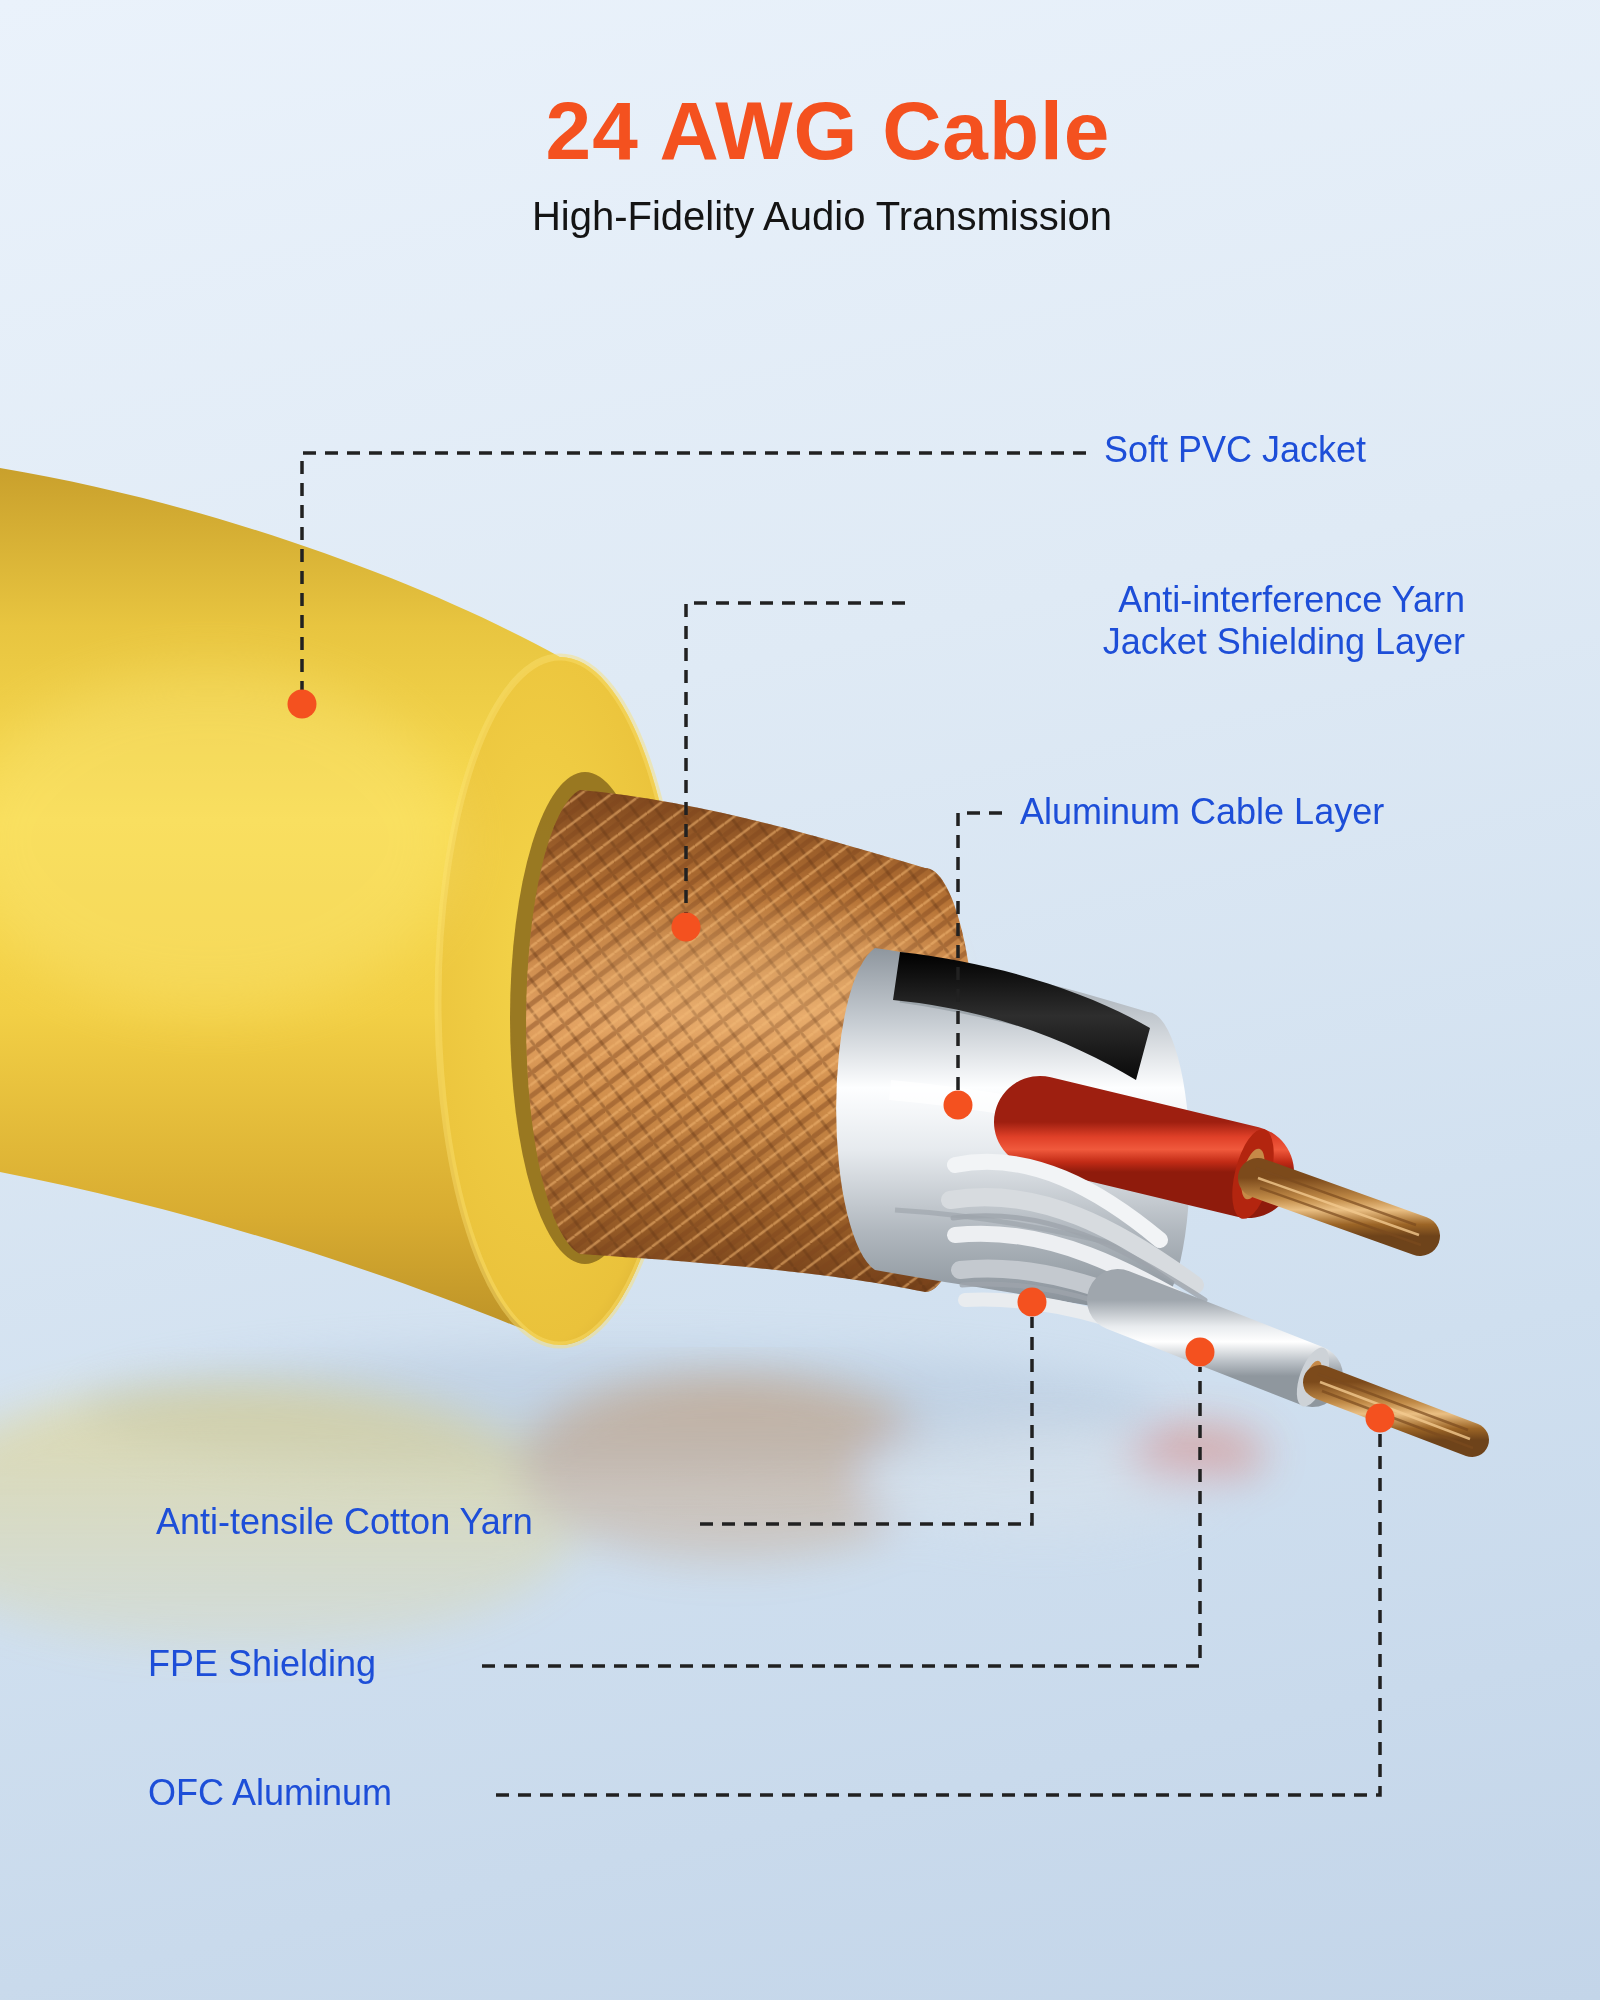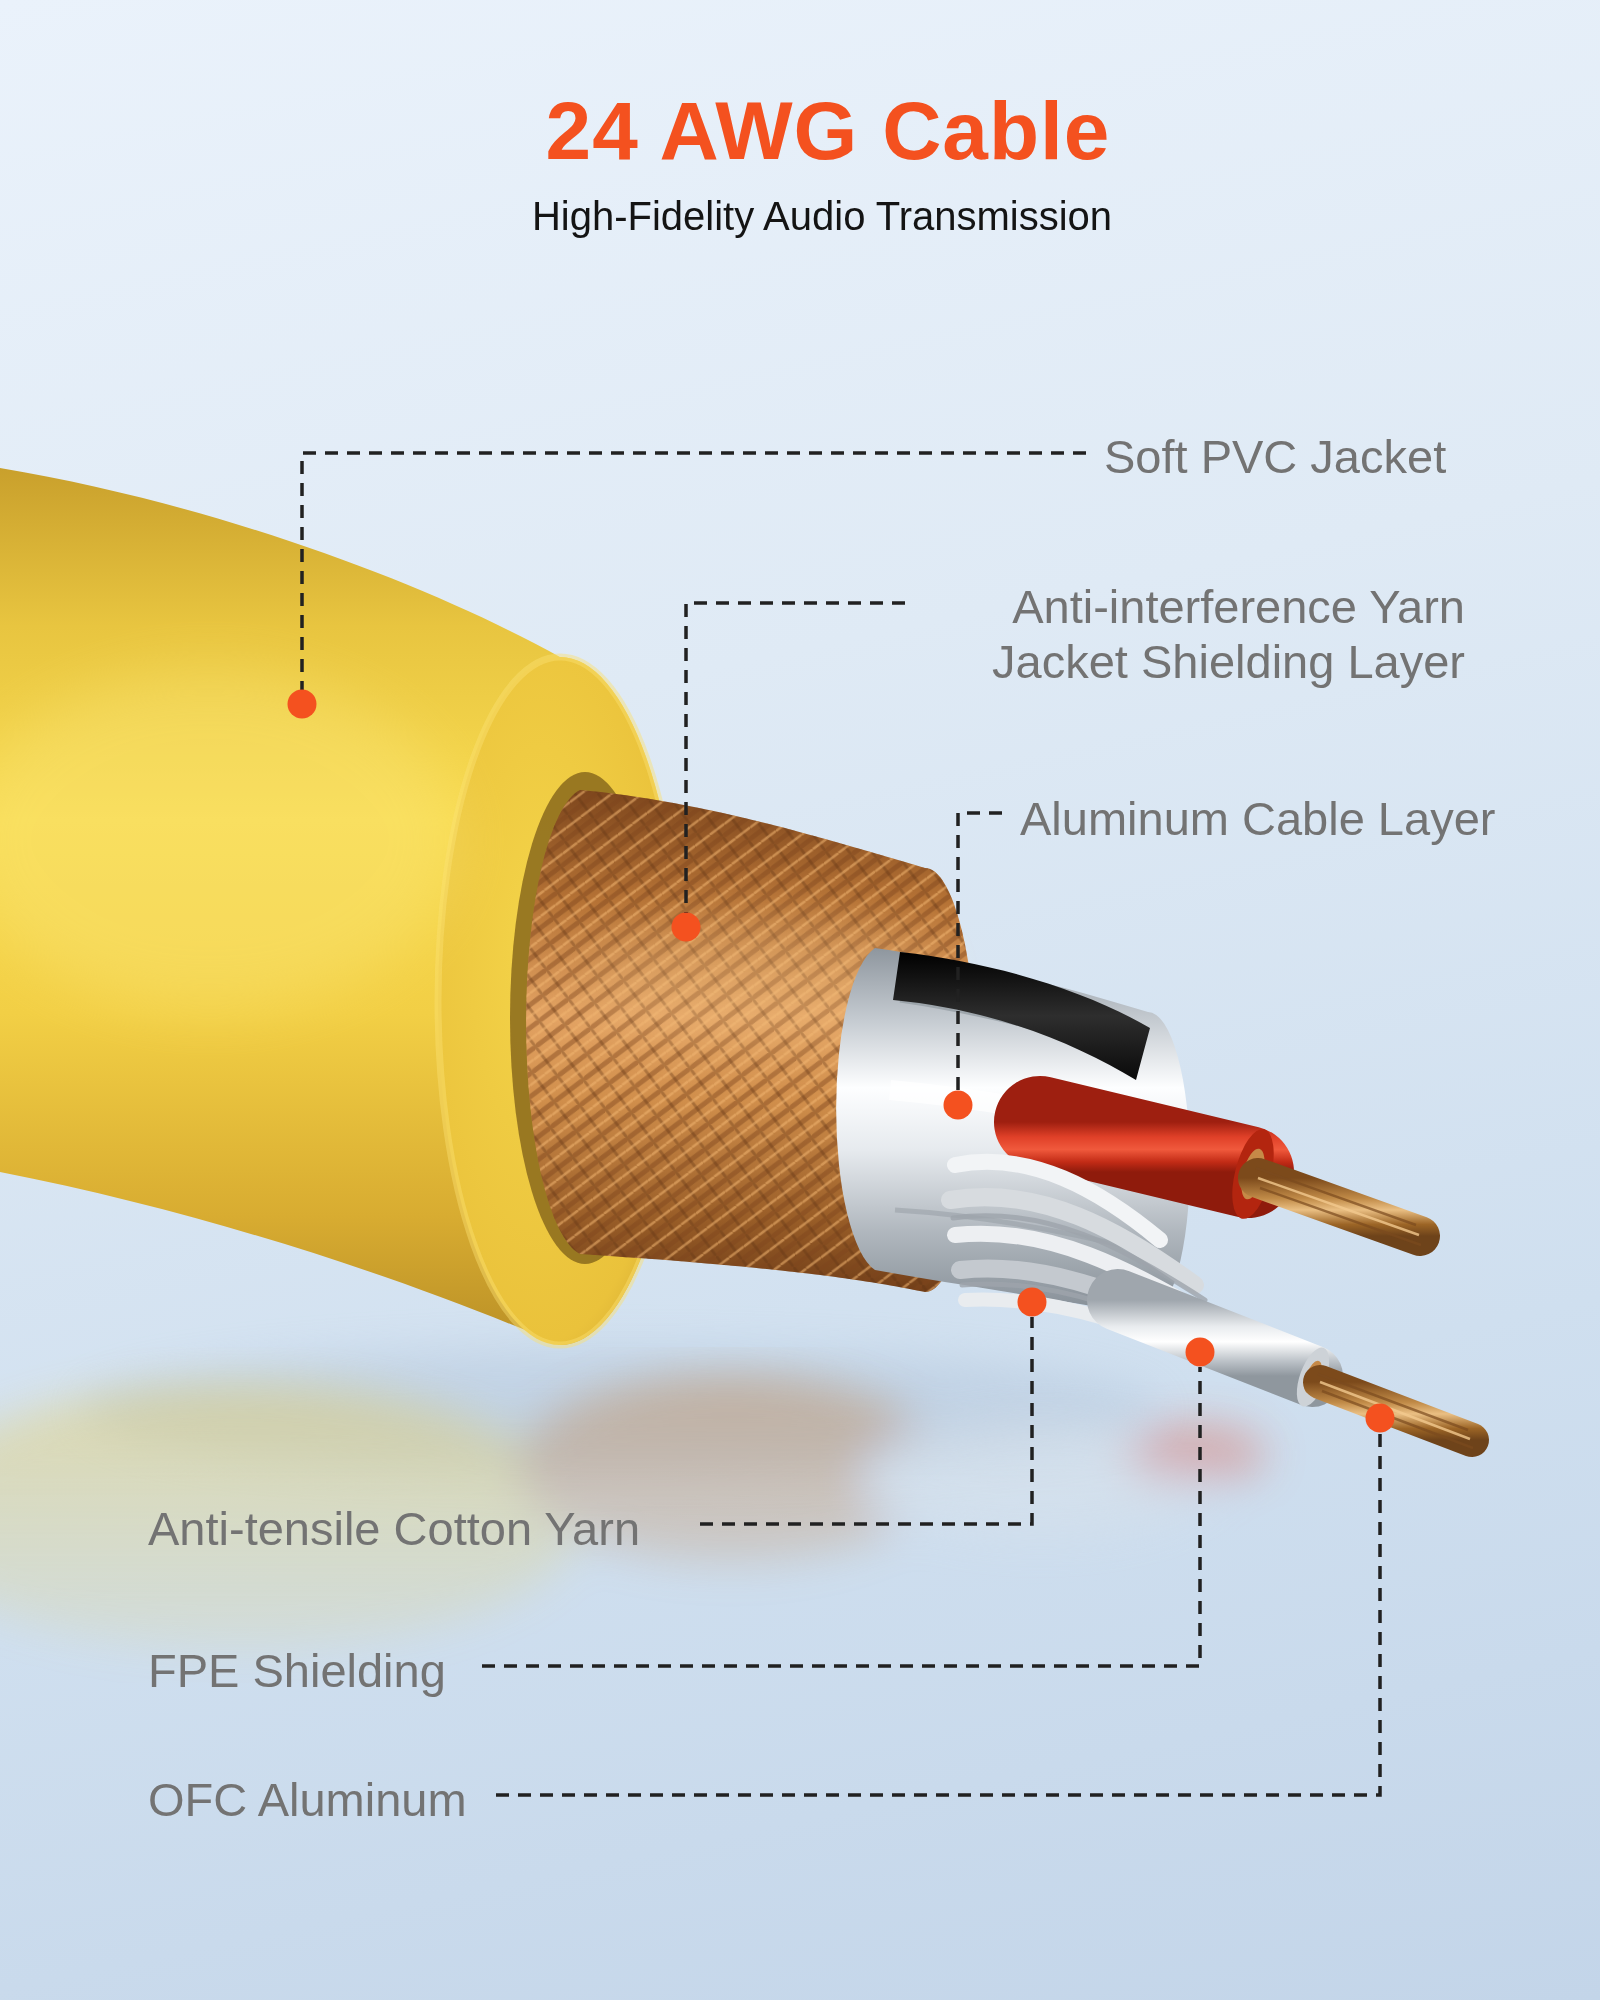--- a/index.html
+++ b/index.html
@@ -41,31 +41,31 @@
   }
   .illustration {
     position: absolute;
     top: 0;
     left: 0;
     width: 1600px;
     height: 2000px;
   }
   .callout {
     position: absolute;
-    font-size: 47px;
+    font-size: 36px;
     font-weight: 500;
-    color: #737373;
+    color: #1d4ed8;
     white-space: nowrap;
     line-height: 1.18;
   }
   .callout-pvc    { top: 429px;  left: 1104px; }
   .callout-braid  { top: 579px;  right: 135px; text-align: right; }
   .callout-braid span { display: block; }
   .callout-foil   { top: 791px;  left: 1020px; }
-  .callout-cotton { top: 1501px; left: 148px; }
+  .callout-cotton { top: 1501px; left: 156px; }
   .callout-fpe    { top: 1643px; left: 148px; }
   .callout-ofc    { top: 1772px; left: 148px; }
 </style>
 </head>
 <body>
 
 <div class="page">
 
   <svg class="illustration" viewBox="0 0 1600 2000" aria-hidden="true">
     <defs>

